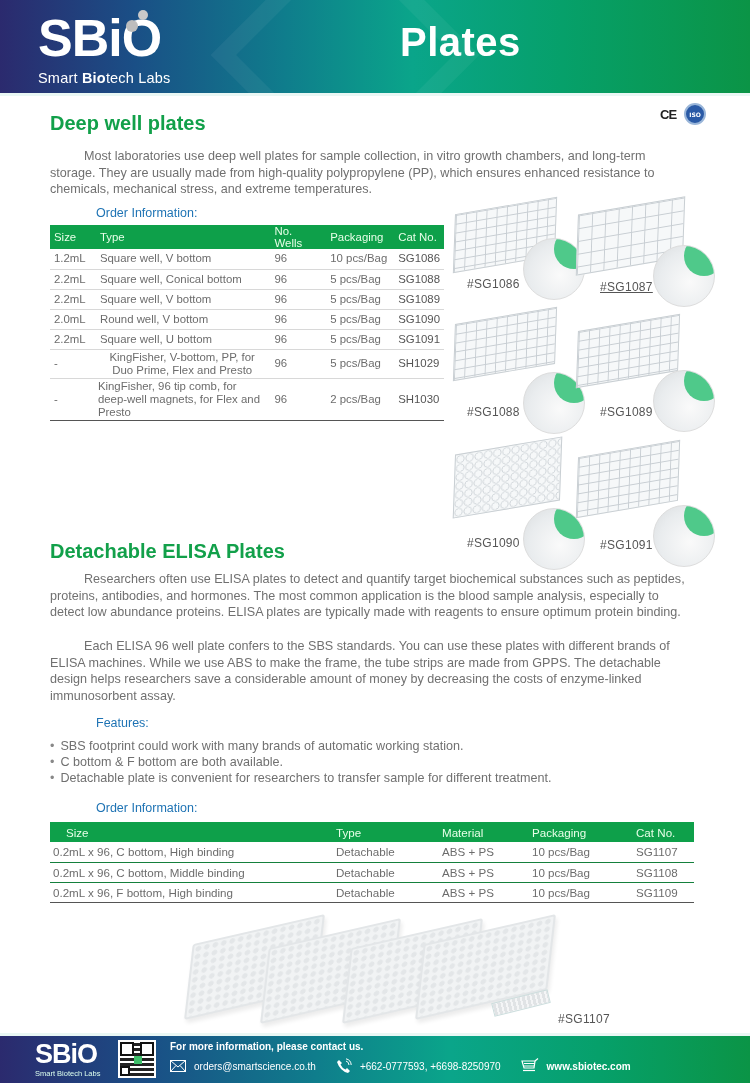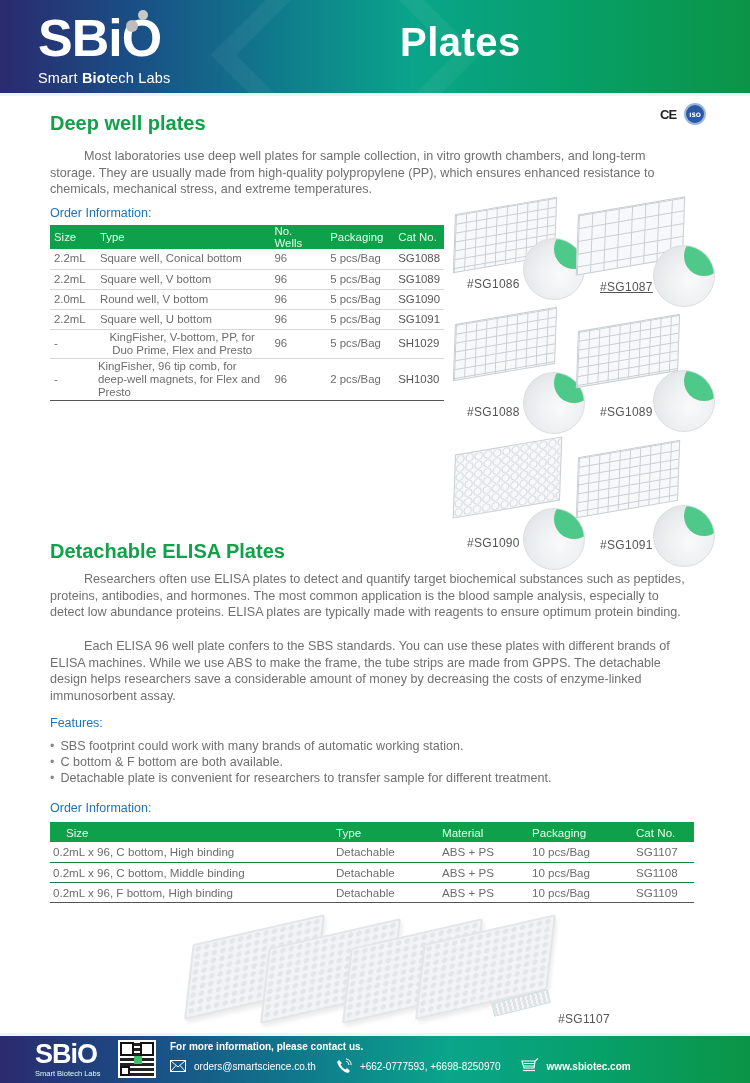--- a/index.html
+++ b/index.html
@@ -25,21 +25,21 @@
   .header-title { position: absolute; left: 400px; top: 20px; font-family: "Liberation Sans", sans-serif; font-weight: bold; font-size: 40px; color: #fff; letter-spacing: 0.5px; }
   .header-strip { position: absolute; left: 0; top: 93px; width: 750px; height: 3px; background: #e9f7f4; }
 
   
   .sec-title { position: absolute; font-family: "Liberation Sans", sans-serif; font-weight: bold; color: #12a04a; font-size: 20px; }
   .cert { position: absolute; left: 660px; top: 103px; display: flex; align-items: center; gap: 8px; }
   .ce { font-family: "Liberation Sans", sans-serif; font-size: 13px; color: #222; font-weight: bold; letter-spacing: -1px; }
   .iso { width: 22px; height: 22px; border-radius: 50%; background: #2a5aa6; border: 2px solid #9ab6d9; color: #fff; font-size: 6px; display: flex; align-items: center; justify-content: center; font-weight: bold; }
 
   .para { position: absolute; font-family: "Liberation Sans", sans-serif; font-size: 12.6px; line-height: 16.5px; color: #707070; text-indent: 34px; font-weight: 300; }
-  .sub-label { position: absolute; font-family: "Liberation Sans", sans-serif; font-size: 12.5px; color: #1e73b4; }
+  .sub-label { position: absolute; font-family: "Liberation Sans", sans-serif; font-size: 12.5px; color: #1e73b4; margin-left: 46px; }
 
   
   .t1 { position: absolute; left: 50px; top: 225px; width: 394px; border-collapse: collapse; font-family: "Liberation Sans", sans-serif; font-size: 11.4px; color: #6c6c6c; }
   .t1 th { background: #0ea04a; color: #e8ffe8; font-weight: normal; text-align: left; height: 19px; padding: 0 4px; }
   .t1 td { padding: 1px 4px; border-bottom: 1px solid #d8d8d8; line-height: 13px; vertical-align: middle; height: 20px; }
   .t1 tr:last-child td { border-bottom: 1.5px solid #555; }
   .t1 td.cat { color: #555; }
   .t1 td.typ.multi { padding-left: 2px; }
 
   
@@ -122,20 +122,27 @@
   <thead>
     <tr>
       <th style="width:46px">Size</th>
       <th style="width:176px">Type</th>
       <th style="width:56px">No. Wells</th>
       <th style="width:68px">Packaging</th>
       <th>Cat No.</th>
     </tr>
   </thead>
   <tbody id="t1-body">
+      <tr>
+        <td>1.2mL</td>
+        <td class="typ">Square well, V bottom</td>
+        <td>96</td>
+        <td>10 pcs/Bag</td>
+        <td class="cat">SG1086</td>
+      </tr>
       <tr>
         <td>2.2mL</td>
         <td class="typ">Square well, Conical bottom</td>
         <td>96</td>
         <td>5 pcs/Bag</td>
         <td class="cat">SG1088</td>
       </tr>
       <tr>
         <td>2.2mL</td>
         <td class="typ">Square well, V bottom</td>

